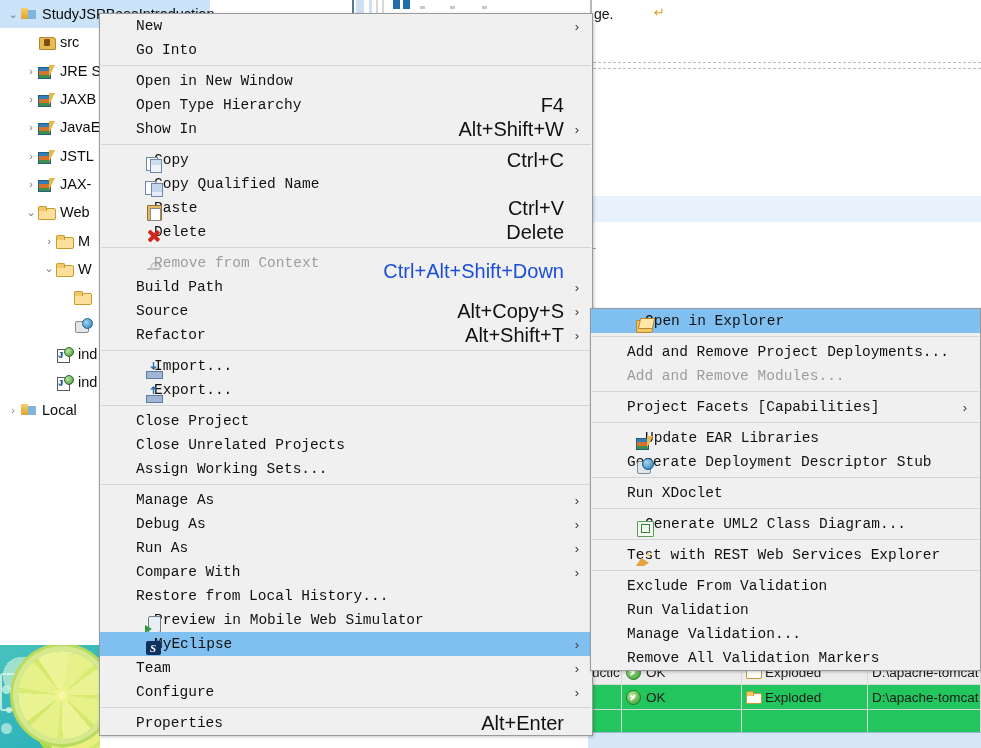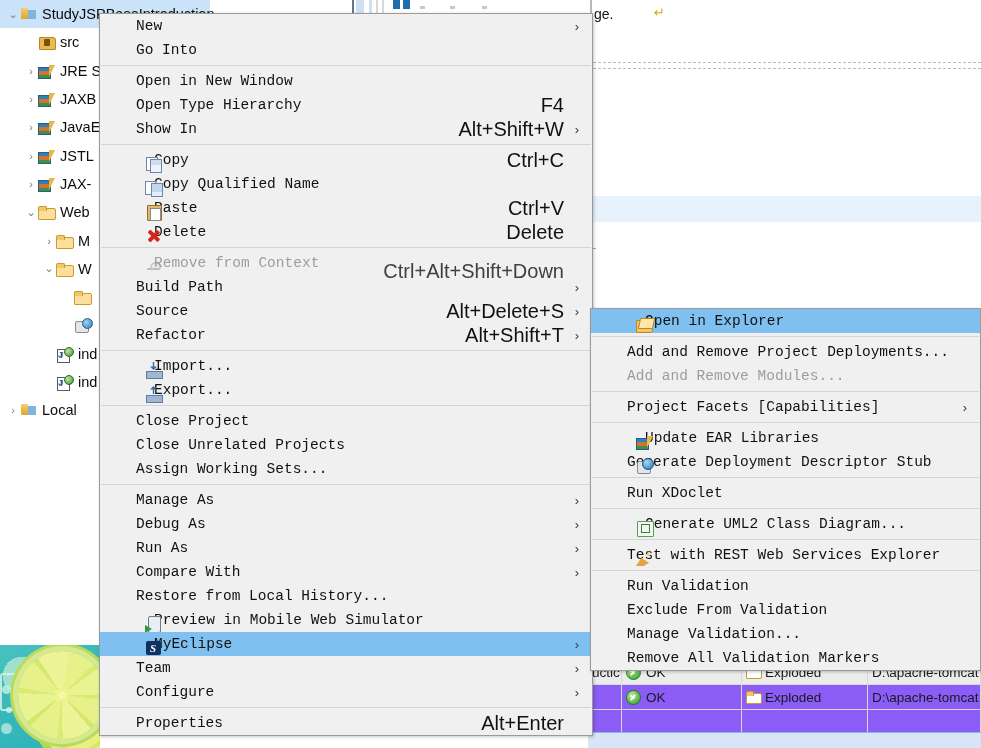--- a/index.html
+++ b/index.html
@@ -65,21 +65,21 @@
   .ed-dashed{position:absolute;left:0;right:0;border-top:1px dashed #bdbdbd;}
   .ed-hl{position:absolute;left:4px;right:0;height:26px;background:#e8f2fc;}
   .ed-gutterline{position:absolute;left:2px;top:0;bottom:0;width:2px;background:#b9b9b9;}
   .ed-tick{position:absolute;width:8px;height:1px;background:#a8a8a8;}
 
   
   #ruler{position:absolute;left:352px;top:0;width:236px;height:13px;background:#ffffff;}
   .rk{position:absolute;top:0;width:4px;height:13px;}
 
   
-  #srvtable{position:absolute;left:588px;top:660px;right:0;height:72px;background:#8b5cf6;
+  #srvtable{position:absolute;left:588px;top:660px;right:0;height:72px;background:#22c55e;
      font-size:13.5px;}
   .srv-row{display:flex;height:24px;align-items:center;border-bottom:1px solid #d8d8d8;}
   .srv-row.shade{background:#ececec;}
   .srv-c{display:flex;align-items:center;height:100%;border-right:1px solid #d8d8d8;padding-left:4px;box-sizing:border-box;overflow:hidden;white-space:nowrap;}
   .c-name{width:34px;}
   .c-status{width:120px;}
   .c-mode{width:126px;}
   .c-path{flex:1;}
   .ok-dot{width:13px;height:13px;border-radius:50%;margin-right:5px;flex:0 0 13px;
      background:radial-gradient(circle at 35% 30%,#b6eb8f,#2e9b2e);border:1px solid #1f7a1f;position:relative;}
@@ -113,21 +113,21 @@
 
   
   .menu{position:absolute;background:#f0f0f0;border:1px solid #9a9a9a;
      box-shadow:1px 1px 3px rgba(0,0,0,.22);box-sizing:border-box;}
   .mitem{position:relative;display:flex;align-items:center;height:24px;
      padding-left:36px;padding-right:10px;font-size:14.5px;color:#111;white-space:nowrap;cursor:default;}
   .mitem.dis{color:#9d9d9d;}
   .mitem.hl{background:#7fc0f0;}
   .mlabel{flex:0 0 auto;font-family:Liberation Mono, monospace;}
   .maccel{margin-left:auto;font-size:20px;color:#111;padding-left:30px;}
-  .mitem.dis .maccel{color:#404040;margin-top:16px;}
+  .mitem.dis .maccel{color:#1d4ed8;margin-top:16px;}
   .marrow{margin-left:8px;font-size:13px;color:#3a3a3a;width:10px;text-align:center;flex:0 0 10px;}
   .marrow.none{color:transparent;}
   .msep{height:1px;background:#d4d4d4;margin:3px 1px;}
   .mico{position:absolute;left:9px;top:50%;transform:translateY(-50%);width:18px;height:16px;}
 
   
   .g-copy{position:relative;}
   .g-copy:before{content:"";position:absolute;left:1px;top:1px;width:10px;height:12px;background:#fff;border:1px solid #6f86a8;}
   .g-copy:after{content:"";position:absolute;left:5px;top:3px;width:10px;height:12px;background:#eef3fa;border:1px solid #6f86a8;
      box-shadow:inset 0 2px 0 #cddcee,inset 0 5px 0 #cddcee;}
@@ -409,21 +409,21 @@
         <span class="maccel">Ctrl+Alt+Shift+Down</span>
         <span class="marrow none">›</span>
       </div>
       <div class="mitem">
         <span class="mlabel">Build Path</span>
         <span class="maccel"></span>
         <span class="marrow">›</span>
       </div>
       <div class="mitem">
         <span class="mlabel">Source</span>
-        <span class="maccel">Alt+Delete+S</span>
+        <span class="maccel">Alt+Copy+S</span>
         <span class="marrow">›</span>
       </div>
       <div class="mitem">
         <span class="mlabel">Refactor</span>
         <span class="maccel">Alt+Shift+T</span>
         <span class="marrow">›</span>
       </div>
       <div class="msep"></div>
       <div class="mitem">
         <span class="mico g-import"></span>
@@ -561,30 +561,30 @@
       </div>
       <div class="msep"></div>
       <div class="mitem">
         <span class="mico g-rest"></span>
         <span class="mlabel">Test with REST Web Services Explorer</span>
         <span class="maccel"></span>
         <span class="marrow none">›</span>
       </div>
       <div class="msep"></div>
       <div class="mitem">
+        <span class="mlabel">Exclude From Validation</span>
+        <span class="maccel"></span>
+        <span class="marrow none">›</span>
+      </div>
+      <div class="mitem">
         <span class="mlabel">Run Validation</span>
         <span class="maccel"></span>
         <span class="marrow none">›</span>
       </div>
       <div class="mitem">
-        <span class="mlabel">Exclude From Validation</span>
-        <span class="maccel"></span>
-        <span class="marrow none">›</span>
-      </div>
-      <div class="mitem">
         <span class="mlabel">Manage Validation...</span>
         <span class="maccel"></span>
         <span class="marrow none">›</span>
       </div>
       <div class="mitem">
         <span class="mlabel">Remove All Validation Markers</span>
         <span class="maccel"></span>
         <span class="marrow none">›</span>
       </div>
     </div>

